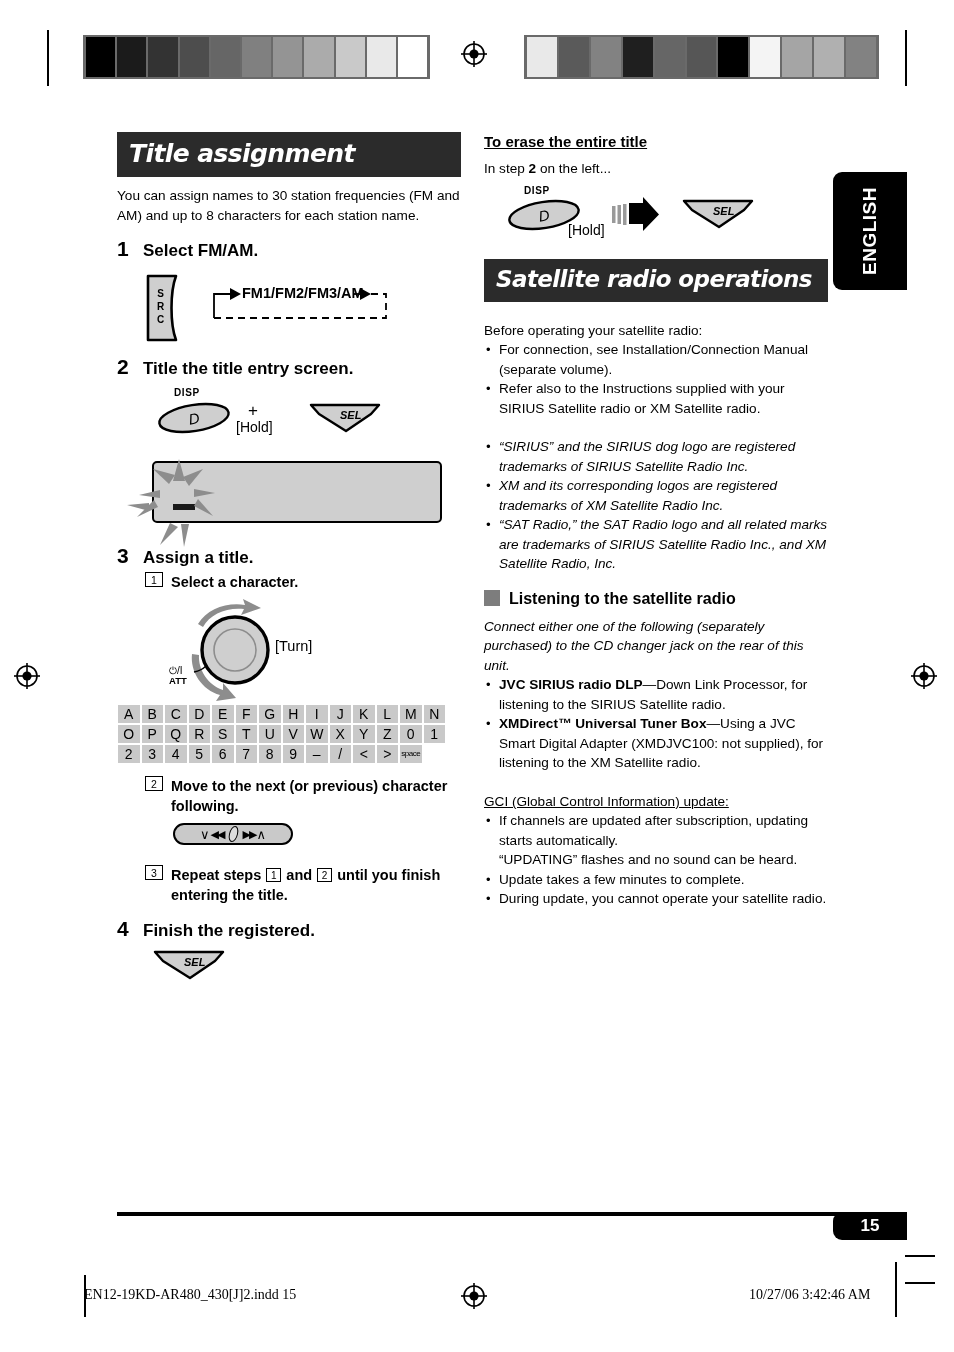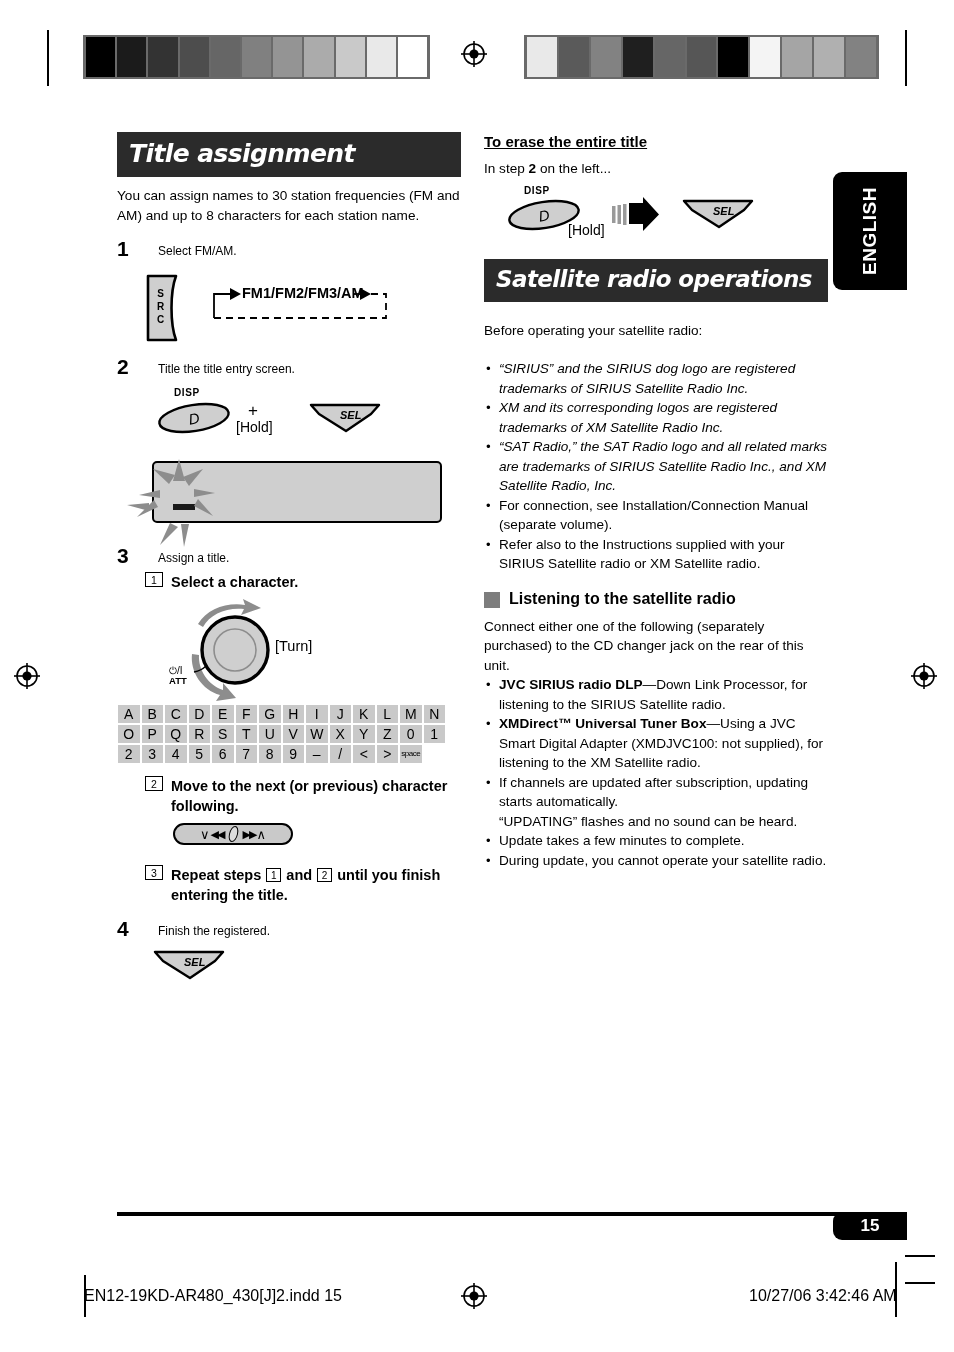--- a/index.html
+++ b/index.html
@@ -48,21 +48,21 @@
     font-size:13.6px;line-height:19.5px;margin:9px 0 0 0;
     font-family:"Liberation Sans", sans-serif;
   }
 
   
   .step{display:flex;margin-top:15px;}
   .step .num{
     font-size:21px;font-weight:700;width:26px;flex:0 0 26px;
     line-height:18px;
   }
-  .step .stitle{font-size:12px;font-weight:400;line-height:18px;padding-top:2px;margin-left:15px;}
+  .step .stitle{font-size:17px;font-weight:700;line-height:18px;padding-top:2px;}
 
   .substep{display:flex;margin-top:10px;margin-left:28px;}
   .substep .sqnum{
     flex:0 0 18px;width:16px;height:15px;border:1px solid #000;
     font-size:10.5px;text-align:center;line-height:15px;margin-right:8px;
     box-sizing:border-box;
   }
   .substep .sstext{font-size:14.5px;font-weight:700;line-height:20px;}
   .inlinebox{
     display:inline-block;width:15px;height:14px;border:1px solid #000;
@@ -99,21 +99,21 @@
   .navpill .divider{
     width:9px;height:16px;border:1.5px solid #000;border-radius:50%;
     transform:skewX(-12deg);margin:0 5px;box-sizing:border-box;background:#dcdcdc;
   }
 
   
   h3.underline{
     font-size:15px;font-weight:700;text-decoration:underline;margin:0;
     line-height:20px;
   }
-  .subhead{display:flex;align-items:flex-end;margin-top:16px;}
+  .subhead{display:flex;align-items:flex-start;margin-top:16px;}
   .subhead .sq{width:16px;height:16px;background:#7d7d7d;margin-right:9px;flex:0 0 16px;}
   .subhead .shtext{font-size:16px;font-weight:700;}
 
   ul.bl{margin:0;padding:0;list-style:none;}
   ul.bl li{
     position:relative;padding-left:15px;font-size:13.6px;line-height:19.5px;
     margin-top:0;
   }
   ul.bl li:before{
     content:"•";position:absolute;left:2px;top:0;font-size:13px;
@@ -122,21 +122,21 @@
   .udl{text-decoration:underline;}
 
   
   .footrule{position:absolute;background:#000;}
   .pagenum{
     position:absolute;background:#000;color:#fff;border-radius:9px 0 0 9px;
     display:flex;align-items:center;justify-content:center;
     font-size:17px;font-weight:700;
   }
   .footline{
-    position:absolute;font-size:16px;font-family:Liberation Sans, sans-serif;
+    position:absolute;font-size:14px;font-family:Liberation Serif, serif;
   }
 </style>
 </head>
 <body>
 
 <div class="page">
 
   <div class="cropmark" style="left:47px;top:30px;width:2px;height:56px;"></div>
   <div class="cropmark" style="left:905px;top:30px;width:2px;height:56px;"></div>
   <div class="cropmark" style="left:84px;top:1275px;width:2px;height:42px;"></div>
@@ -451,43 +451,46 @@
           <path d="M4 4 L72 4 L64 13 L39 30 L12 13 Z" fill="#cfcfcf" stroke="#000" stroke-width="2.4" stroke-linejoin="round"></path>
         </svg>
         <div style="position:absolute;left:33px;top:8px;font-style:italic;font-size:11px;font-weight:700;">SEL</div>
       </div>
     </div>
 
     <div class="banner small" style="margin-top:8px;">Satellite radio operations</div>
 
 
     <p class="body" style="margin-top:19px;">Before operating your satellite radio:</p>
+    <ul class="bl" id="before-bullets">
+        <li>For connection, see Installation/Connection Manual (separate volume).</li>
+        <li>Refer also to the Instructions supplied with your SIRIUS Satellite radio or XM Satellite radio.</li>
+      </ul>
+
     <ul class="bl ital" id="trademark-bullets" style="margin-top:19px;">
         <li>“SIRIUS” and the SIRIUS dog logo are registered trademarks of SIRIUS Satellite Radio Inc.</li>
         <li>XM and its corresponding logos are registered trademarks of XM Satellite Radio Inc.</li>
         <li>“SAT Radio,” the SAT Radio logo and all related marks are trademarks of SIRIUS Satellite Radio Inc., and XM Satellite Radio, Inc.</li>
       </ul>
 
-    <ul class="bl" id="before-bullets">
-        <li>For connection, see Installation/Connection Manual (separate volume).</li>
-        <li>Refer also to the Instructions supplied with your SIRIUS Satellite radio or XM Satellite radio.</li>
-      </ul>
-
     <div class="subhead">
       <div class="sq"></div>
       <div class="shtext">Listening to the satellite radio</div>
     </div>
 
-    <p class="body" style="">Connect either one of the following (separately purchased) to the CD changer jack on the rear of this unit.</p>
+    <p class="body" style="font-style:italic;">Connect either one of the following (separately purchased) to the CD changer jack on the rear of this unit.</p>
 
     <ul class="bl" id="device-bullets">
         <li><b>JVC SIRIUS radio DLP</b><span>—Down Link Processor, for listening to the SIRIUS Satellite radio.</span></li>
         <li><b>XMDirect™ Universal Tuner Box</b><span>—Using a JVC Smart Digital Adapter (XMDJVC100: not supplied), for listening to the XM Satellite radio.</span></li>
       </ul>
 
+    <p class="body" style="margin-top:19px;">
+      <span class="udl">GCI (Global Control Information) update:</span>
+    </p>
     <ul class="bl" id="gci-bullets">
         <li>If channels are updated after subscription, updating starts automatically.<br>“UPDATING” flashes and no sound can be heard.</li>
         <li>Update takes a few minutes to complete.</li>
         <li>During update, you cannot operate your satellite radio.</li>
       </ul>
 
   </div>
 
   <div class="footrule" style="left:117px;top:1212px;width:790px;height:4px;"></div>
   <div class="pagenum" style="left:833px;top:1212px;width:74px;height:28px;">

